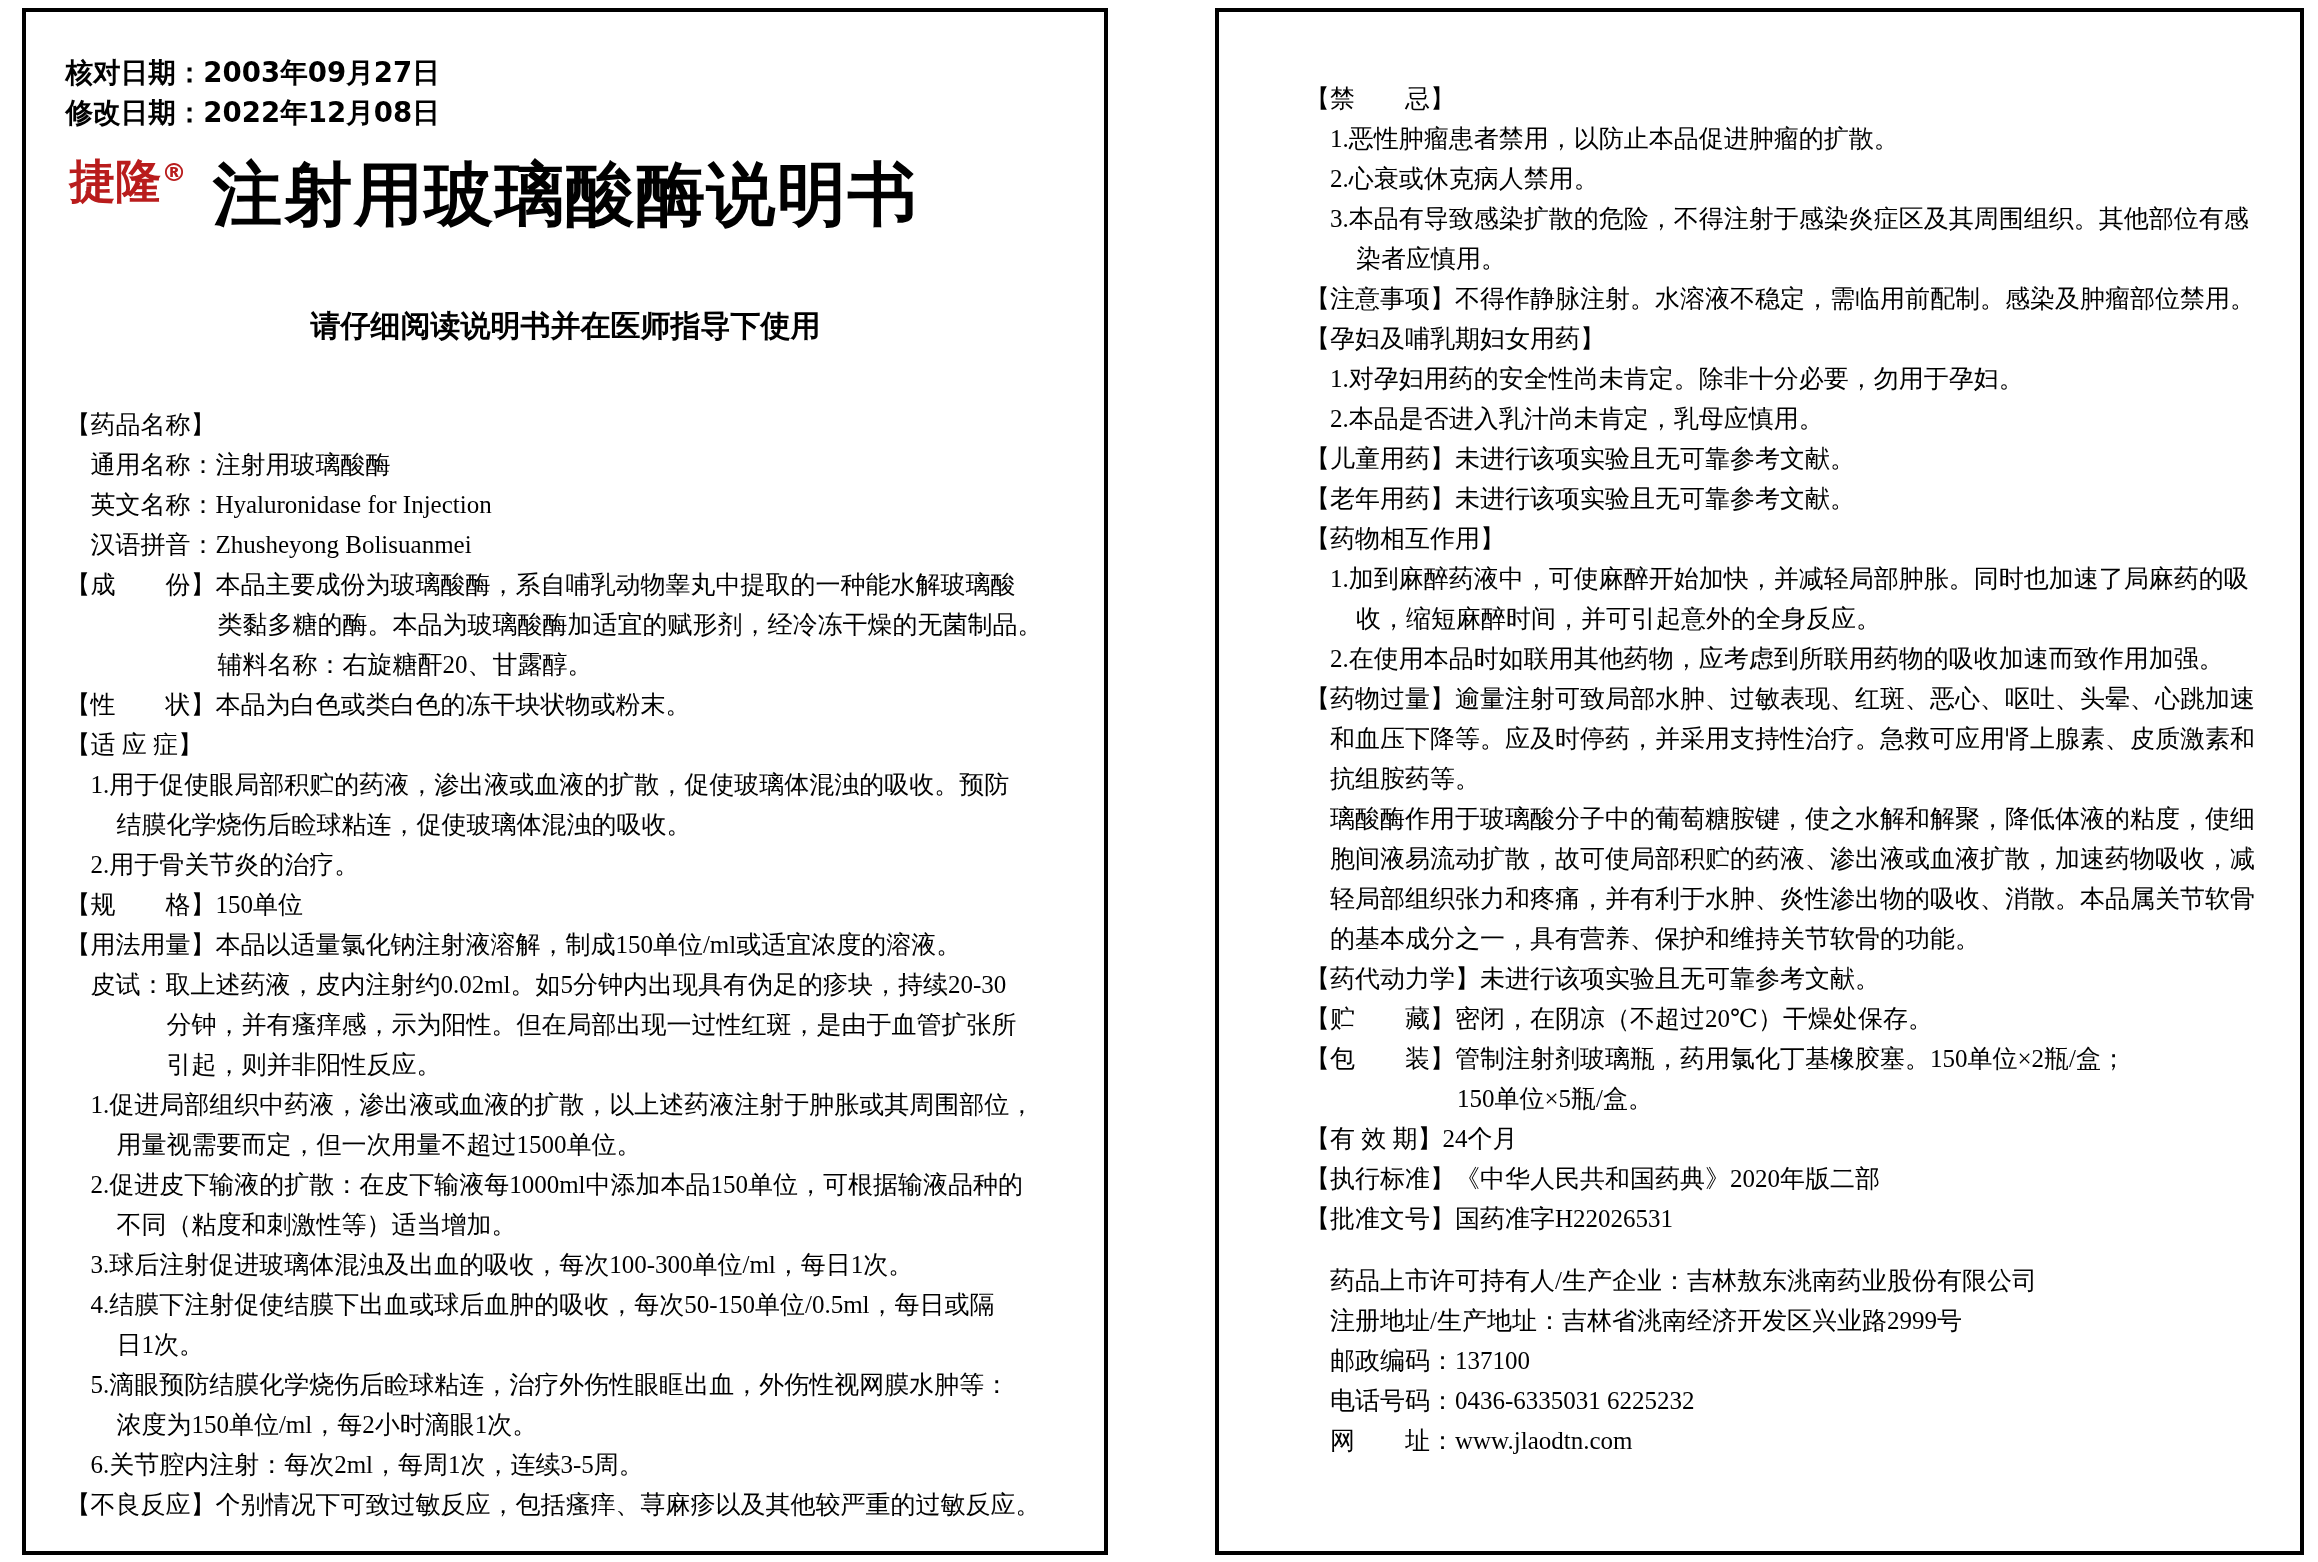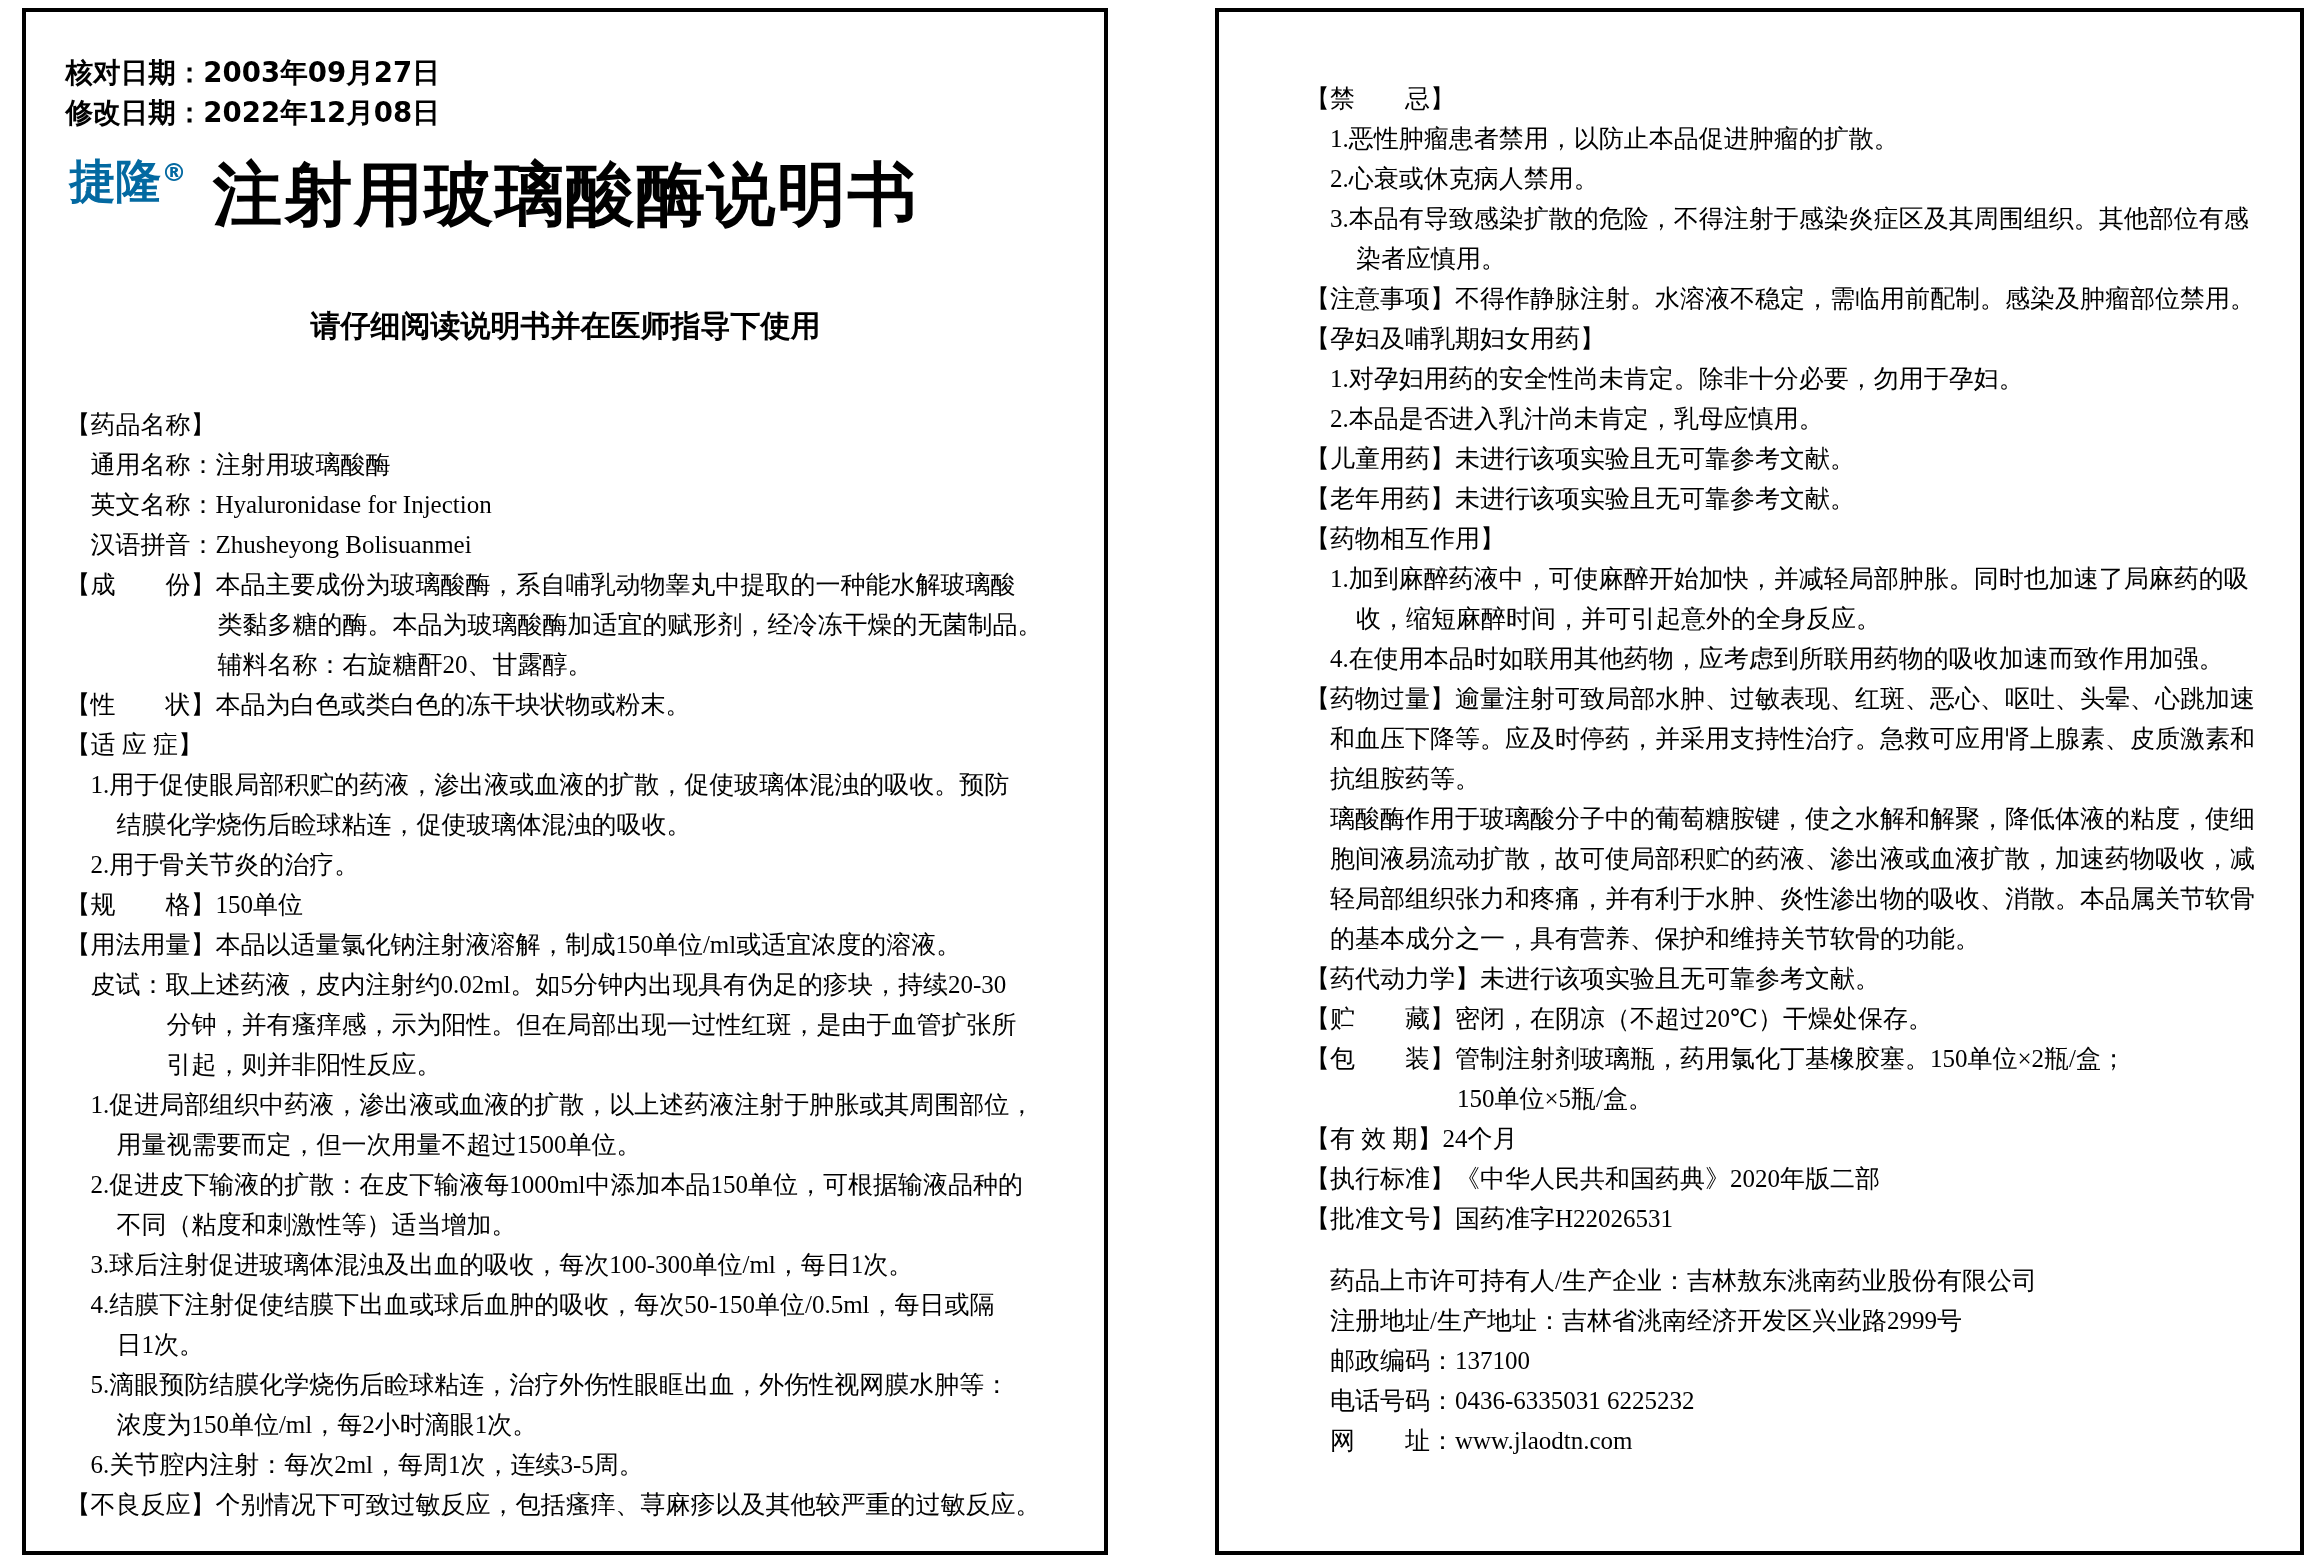--- a/index.html
+++ b/index.html
@@ -54,21 +54,21 @@
 <body>
 
 <div class="sheet">
 
   <div class="panel left">
     <div class="dates">
       <div>核对日期：2003年09月27日</div>
       <div>修改日期：2022年12月08日</div>
     </div>
     <div class="brand-title-row">
-      <div class="logo" style="color: #0369a1;"><span>捷隆</span><sup>®</sup></div>
+      <div class="logo" style="color: #b91c1c;"><span>捷隆</span><sup>®</sup></div>
       <div class="doc-title">注射用玻璃酸酶说明书</div>
     </div>
     <div class="doc-subtitle">请仔细阅读说明书并在医师指导下使用</div>
     <div class="lines" id="left-lines">
         <div class="line i0">【药品名称】</div>
         <div class="line i1">通用名称：注射用玻璃酸酶</div>
         <div class="line i1">英文名称：Hyaluronidase for Injection</div>
         <div class="line i1">汉语拼音：Zhusheyong Bolisuanmei</div>
         <div class="line i0">【成　　份】本品主要成份为玻璃酸酶，系自哺乳动物睾丸中提取的一种能水解玻璃酸</div>
         <div class="line i6">类黏多糖的酶。本品为玻璃酸酶加适宜的赋形剂，经冷冻干燥的无菌制品。</div>
@@ -106,21 +106,21 @@
         <div class="line i2">染者应慎用。</div>
         <div class="line i0">【注意事项】不得作静脉注射。水溶液不稳定，需临用前配制。感染及肿瘤部位禁用。</div>
         <div class="line i0">【孕妇及哺乳期妇女用药】</div>
         <div class="line i1">1.对孕妇用药的安全性尚未肯定。除非十分必要，勿用于孕妇。</div>
         <div class="line i1">2.本品是否进入乳汁尚未肯定，乳母应慎用。</div>
         <div class="line i0">【儿童用药】未进行该项实验且无可靠参考文献。</div>
         <div class="line i0">【老年用药】未进行该项实验且无可靠参考文献。</div>
         <div class="line i0">【药物相互作用】</div>
         <div class="line i1">1.加到麻醉药液中，可使麻醉开始加快，并减轻局部肿胀。同时也加速了局麻药的吸</div>
         <div class="line i2">收，缩短麻醉时间，并可引起意外的全身反应。</div>
-        <div class="line i1">4.在使用本品时如联用其他药物，应考虑到所联用药物的吸收加速而致作用加强。</div>
+        <div class="line i1">2.在使用本品时如联用其他药物，应考虑到所联用药物的吸收加速而致作用加强。</div>
         <div class="line i0">【药物过量】逾量注射可致局部水肿、过敏表现、红斑、恶心、呕吐、头晕、心跳加速</div>
         <div class="line i1">和血压下降等。应及时停药，并采用支持性治疗。急救可应用肾上腺素、皮质激素和</div>
         <div class="line i1">抗组胺药等。</div>
         <div class="line i1">璃酸酶作用于玻璃酸分子中的葡萄糖胺键，使之水解和解聚，降低体液的粘度，使细</div>
         <div class="line i1">胞间液易流动扩散，故可使局部积贮的药液、渗出液或血液扩散，加速药物吸收，减</div>
         <div class="line i1">轻局部组织张力和疼痛，并有利于水肿、炎性渗出物的吸收、消散。本品属关节软骨</div>
         <div class="line i1">的基本成分之一，具有营养、保护和维持关节软骨的功能。</div>
         <div class="line i0">【药代动力学】未进行该项实验且无可靠参考文献。</div>
         <div class="line i0">【贮　　藏】密闭，在阴凉（不超过20℃）干燥处保存。</div>
         <div class="line i0">【包　　装】管制注射剂玻璃瓶，药用氯化丁基橡胶塞。150单位×2瓶/盒；</div>

